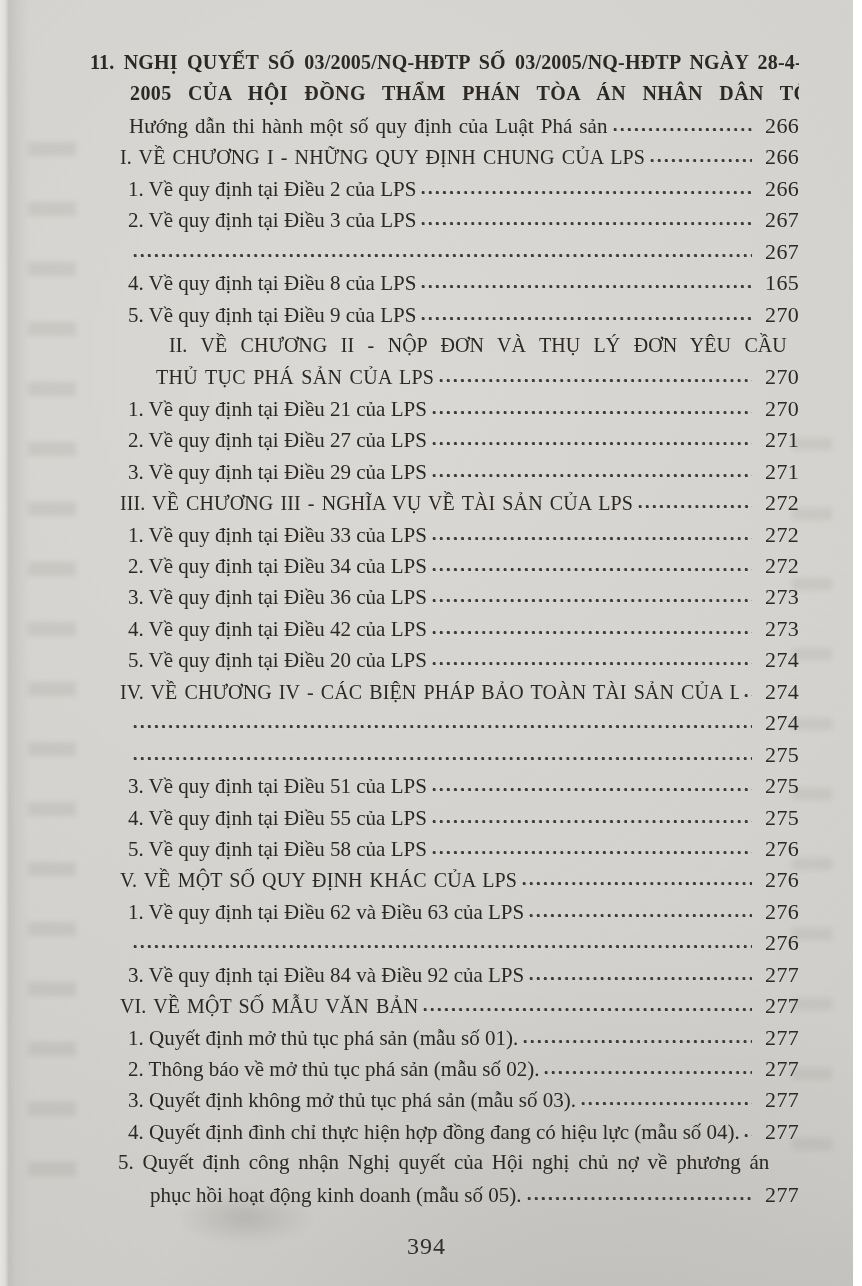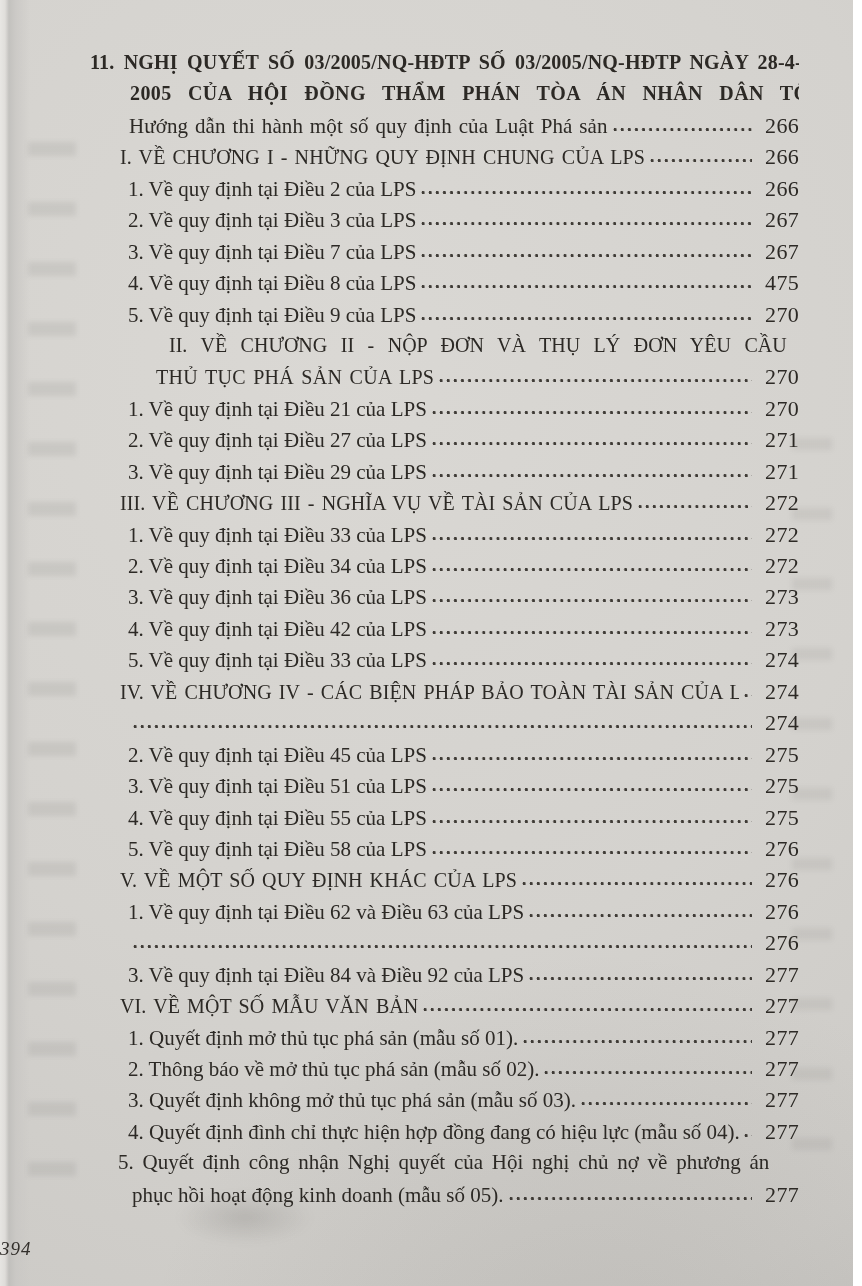--- a/index.html
+++ b/index.html
@@ -98,31 +98,30 @@
   .chapter-line-2 .txt { margin-left: 2px; letter-spacing: 0.4px; word-spacing: 11px; }
   .chapter-sub .txt { margin-left: 1px; letter-spacing: 0.1px; word-spacing: 1.5px; }
   .section { font-size: 20px; }
   .section .txt { margin-left: -8px; letter-spacing: 0.1px; word-spacing: 2px; }
   .section-wide { font-size: 20px; padding-left: 45px; }
   .section-wide .txt { margin-left: -4px; word-spacing: 8.5px; }
   .section-cont { font-size: 20px; }
   .section-cont .txt { margin-left: 28px; letter-spacing: 0.3px; word-spacing: 2px; }
   .item .txt { margin-left: 0; }
   .item-lead .txt { margin-left: -10px; word-spacing: 3.5px; }
-  .item-cont .txt { margin-left: 4px; text-align: right; }
+  .item-cont .txt { margin-left: 22px; text-align: right; }
 
   .footer-num {
     position: absolute;
     left: 0; right: 0;
     bottom: 26px;
-    text-align: left;
-    font-size: 19px;
+    text-align: center;
+    font-size: 24px;
     letter-spacing: 1px;
     color: #33302c;
-    font-style: italic;
   }
 </style>
 </head>
 <body>
 
 <div class="page">
   <div class="edge-left"></div>
   <div class="bleed-left"></div>
   <div class="bleed-right"></div>
   <div class="smudge"></div>
@@ -148,28 +147,27 @@
         <span class="txt">1. Về quy định tại Điều 2 của LPS</span>
         <span class="leader"></span>
         <span class="pg">266</span>
       </div>
       <div class="row item">
         <span class="txt">2. Về quy định tại Điều 3 của LPS</span>
         <span class="leader"></span>
         <span class="pg">267</span>
       </div>
       <div class="row item">
-        <span class="txt">3. Về quy định tại Điều 7 của LPS</span>
         <span class="leader"></span>
         <span class="pg">267</span>
       </div>
       <div class="row item">
         <span class="txt">4. Về quy định tại Điều 8 của LPS</span>
         <span class="leader"></span>
-        <span class="pg">475</span>
+        <span class="pg">165</span>
       </div>
       <div class="row item">
         <span class="txt">5. Về quy định tại Điều 9 của LPS</span>
         <span class="leader"></span>
         <span class="pg">270</span>
       </div>
       <div class="row section-wide">
         <span class="txt">II. VỀ CHƯƠNG II - NỘP ĐƠN VÀ THỤ LÝ ĐƠN YÊU CẦU MỞ</span>
       </div>
       <div class="row section-cont">
@@ -211,35 +209,34 @@
         <span class="txt">3. Về quy định tại Điều 36 của LPS</span>
         <span class="leader"></span>
         <span class="pg">273</span>
       </div>
       <div class="row item">
         <span class="txt">4. Về quy định tại Điều 42 của LPS</span>
         <span class="leader"></span>
         <span class="pg">273</span>
       </div>
       <div class="row item">
-        <span class="txt">5. Về quy định tại Điều 33 của LPS</span>
+        <span class="txt">5. Về quy định tại Điều 20 của LPS</span>
         <span class="leader"></span>
         <span class="pg">274</span>
       </div>
       <div class="row section">
         <span class="txt">IV. VỀ CHƯƠNG IV - CÁC BIỆN PHÁP BẢO TOÀN TÀI SẢN CỦA LPS</span>
         <span class="leader"></span>
         <span class="pg">274</span>
       </div>
       <div class="row item">
         <span class="leader"></span>
         <span class="pg">274</span>
       </div>
       <div class="row item">
-        <span class="txt">2. Về quy định tại Điều 45 của LPS</span>
         <span class="leader"></span>
         <span class="pg">275</span>
       </div>
       <div class="row item">
         <span class="txt">3. Về quy định tại Điều 51 của LPS</span>
         <span class="leader"></span>
         <span class="pg">275</span>
       </div>
       <div class="row item">
         <span class="txt">4. Về quy định tại Điều 55 của LPS</span>

